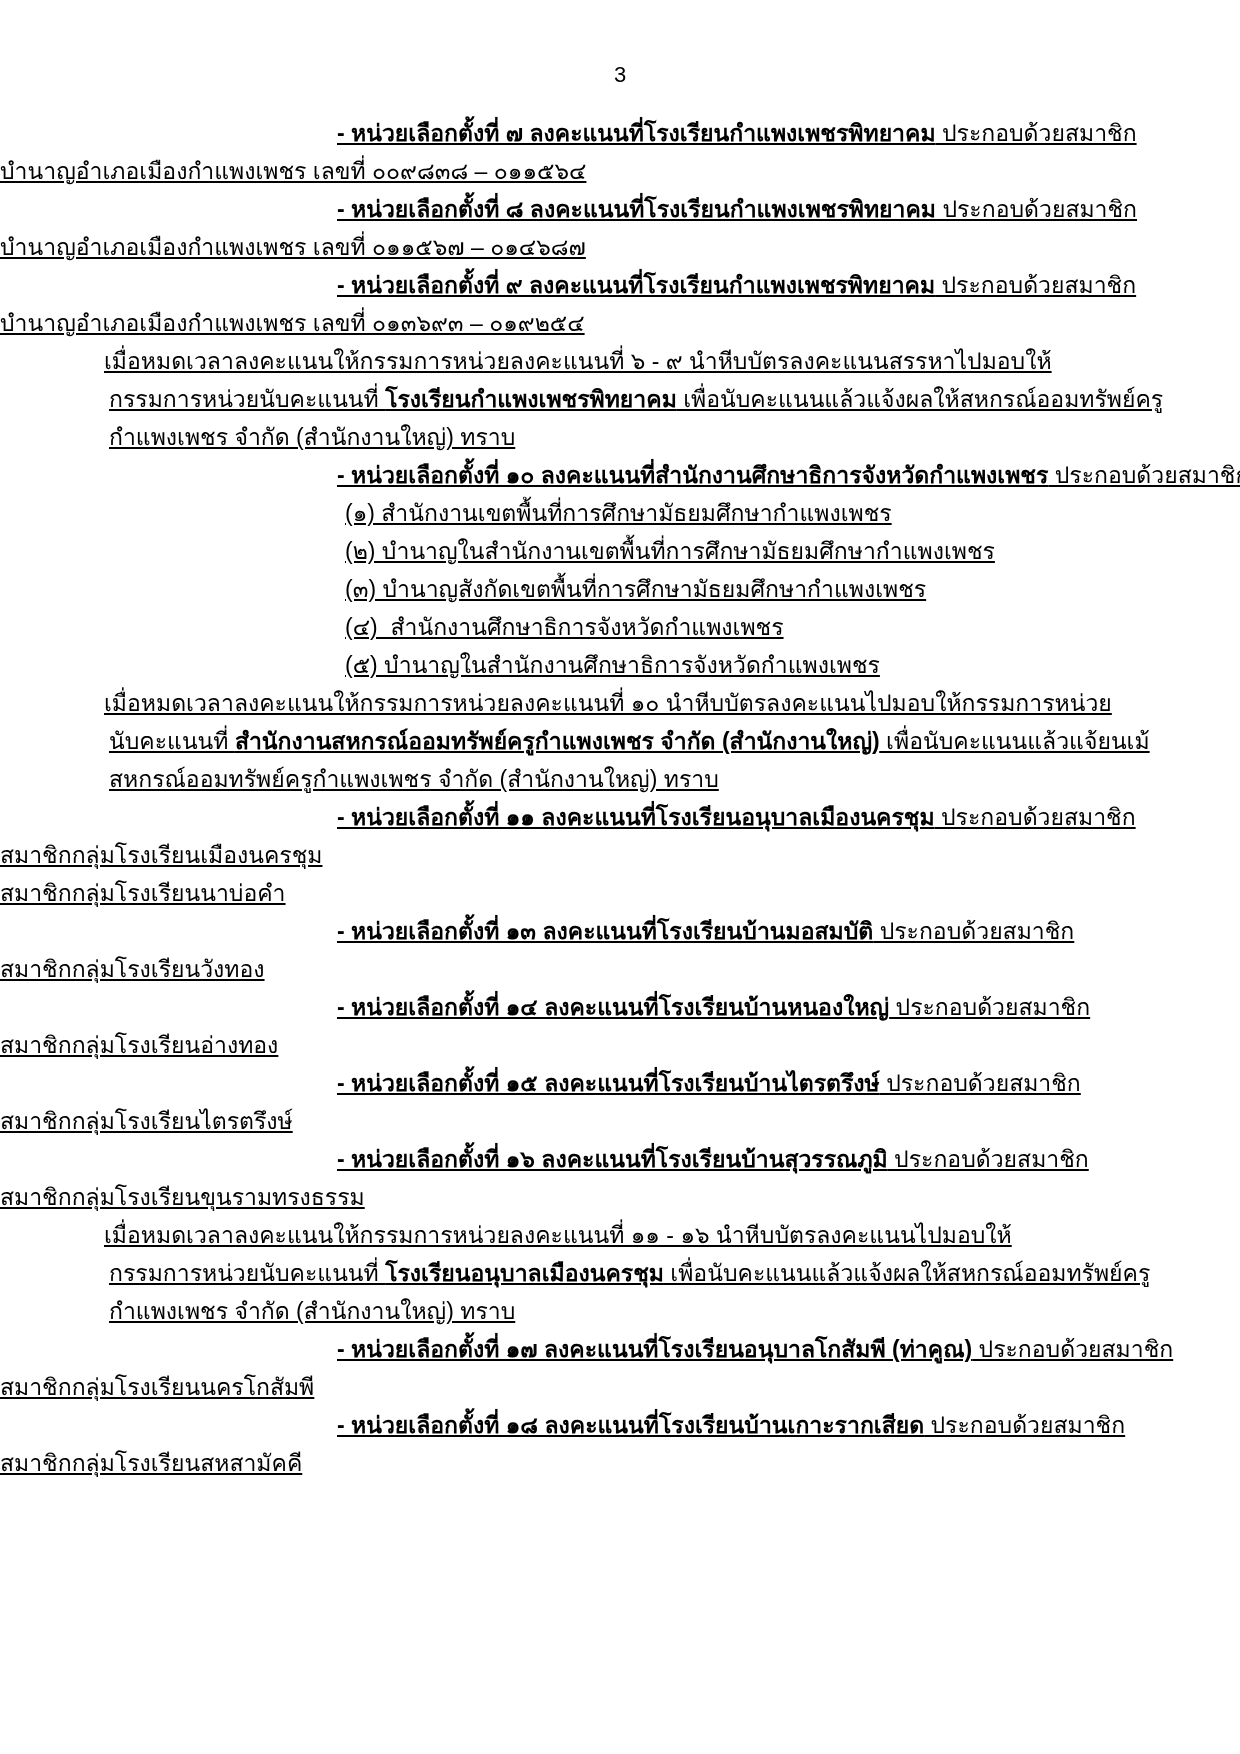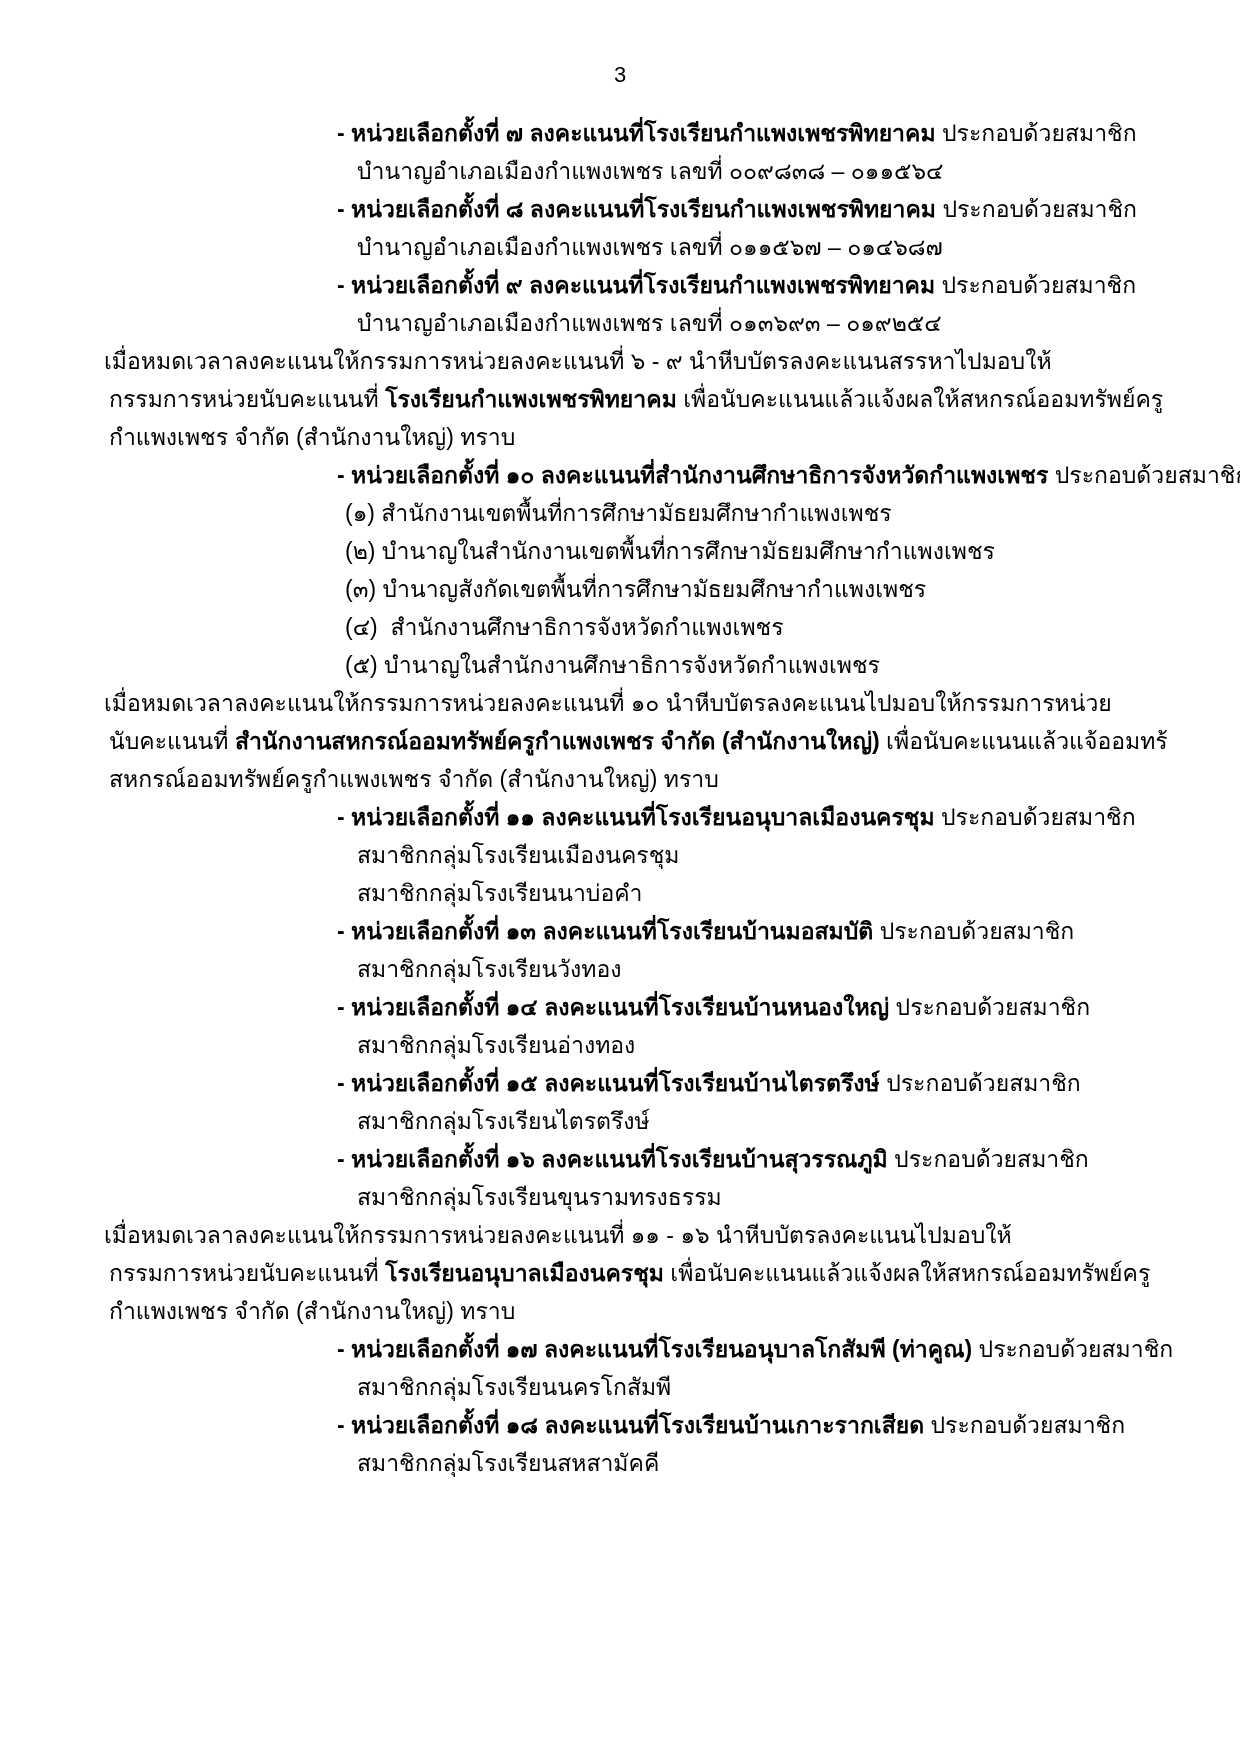--- a/index.html
+++ b/index.html
@@ -18,30 +18,31 @@
   }
   .pageno {
     padding-top: 62px;
     text-align: center;
     font-size: 22px;
     line-height: 26px;
     color: #000000;
   }
   .doc {
     margin-top: 26px;
+    text-decoration: underline;
   }
   .line {
     font-size: 23px;
     line-height: 38px;
     white-space: pre;
     color: #000000;
   }
   
   .line.item   { margin-left: 337px; }
-  .line.cont   { margin-left: 357px; }
+  .line.cont   { }
   .line.sub    { margin-left: 345px; }
   .line.pfirst { margin-left: 104px; }
   .line.pleft  { margin-left: 109px; }
   .b { font-weight: 700; }
 </style>
 </head>
 <body>
 
 <div class="page">
   <div class="pageno">3</div>
@@ -55,21 +56,21 @@
       <div class="line pfirst"><span>เมื่อหมดเวลาลงคะแนนให้กรรมการหน่วยลงคะแนนที่ ๖ - ๙ นำหีบบัตรลงคะแนนสรรหาไปมอบให้</span></div>
       <div class="line pleft"><span>กรรมการหน่วยนับคะแนนที่ </span><span class="b">โรงเรียนกำแพงเพชรพิทยาคม</span><span> เพื่อนับคะแนนแล้วแจ้งผลให้สหกรณ์ออมทรัพย์ครู</span></div>
       <div class="line pleft"><span>กำแพงเพชร จำกัด (สำนักงานใหญ่) ทราบ</span></div>
       <div class="line item"><span class="b">- หน่วยเลือกตั้งที่ ๑๐ ลงคะแนนที่สำนักงานศึกษาธิการจังหวัดกำแพงเพชร</span><span> ประกอบด้วยสมาชิก</span></div>
       <div class="line sub"><span>(๑) สำนักงานเขตพื้นที่การศึกษามัธยมศึกษากำแพงเพชร</span></div>
       <div class="line sub"><span>(๒) บำนาญในสำนักงานเขตพื้นที่การศึกษามัธยมศึกษากำแพงเพชร</span></div>
       <div class="line sub"><span>(๓) บำนาญสังกัดเขตพื้นที่การศึกษามัธยมศึกษากำแพงเพชร</span></div>
       <div class="line sub"><span>(๔)  สำนักงานศึกษาธิการจังหวัดกำแพงเพชร</span></div>
       <div class="line sub"><span>(๕) บำนาญในสำนักงานศึกษาธิการจังหวัดกำแพงเพชร</span></div>
       <div class="line pfirst"><span>เมื่อหมดเวลาลงคะแนนให้กรรมการหน่วยลงคะแนนที่ ๑๐ นำหีบบัตรลงคะแนนไปมอบให้กรรมการหน่วย</span></div>
-      <div class="line pleft"><span>นับคะแนนที่ </span><span class="b">สำนักงานสหกรณ์ออมทรัพย์ครูกำแพงเพชร จำกัด (สำนักงานใหญ่)</span><span> เพื่อนับคะแนนแล้วแจ้ออมทร้</span></div>
+      <div class="line pleft"><span>นับคะแนนที่ </span><span class="b">สำนักงานสหกรณ์ออมทรัพย์ครูกำแพงเพชร จำกัด (สำนักงานใหญ่)</span><span> เพื่อนับคะแนนแล้วแจ้ยนเม้</span></div>
       <div class="line pleft"><span>สหกรณ์ออมทรัพย์ครูกำแพงเพชร จำกัด (สำนักงานใหญ่) ทราบ</span></div>
       <div class="line item"><span class="b">- หน่วยเลือกตั้งที่ ๑๑ ลงคะแนนที่โรงเรียนอนุบาลเมืองนครชุม</span><span> ประกอบด้วยสมาชิก</span></div>
       <div class="line cont"><span>สมาชิกกลุ่มโรงเรียนเมืองนครชุม</span></div>
       <div class="line cont"><span>สมาชิกกลุ่มโรงเรียนนาบ่อคำ</span></div>
       <div class="line item"><span class="b">- หน่วยเลือกตั้งที่ ๑๓ ลงคะแนนที่โรงเรียนบ้านมอสมบัติ</span><span> ประกอบด้วยสมาชิก</span></div>
       <div class="line cont"><span>สมาชิกกลุ่มโรงเรียนวังทอง</span></div>
       <div class="line item"><span class="b">- หน่วยเลือกตั้งที่ ๑๔ ลงคะแนนที่โรงเรียนบ้านหนองใหญ่</span><span> ประกอบด้วยสมาชิก</span></div>
       <div class="line cont"><span>สมาชิกกลุ่มโรงเรียนอ่างทอง</span></div>
       <div class="line item"><span class="b">- หน่วยเลือกตั้งที่ ๑๕ ลงคะแนนที่โรงเรียนบ้านไตรตรึงษ์</span><span> ประกอบด้วยสมาชิก</span></div>
       <div class="line cont"><span>สมาชิกกลุ่มโรงเรียนไตรตรึงษ์</span></div>

